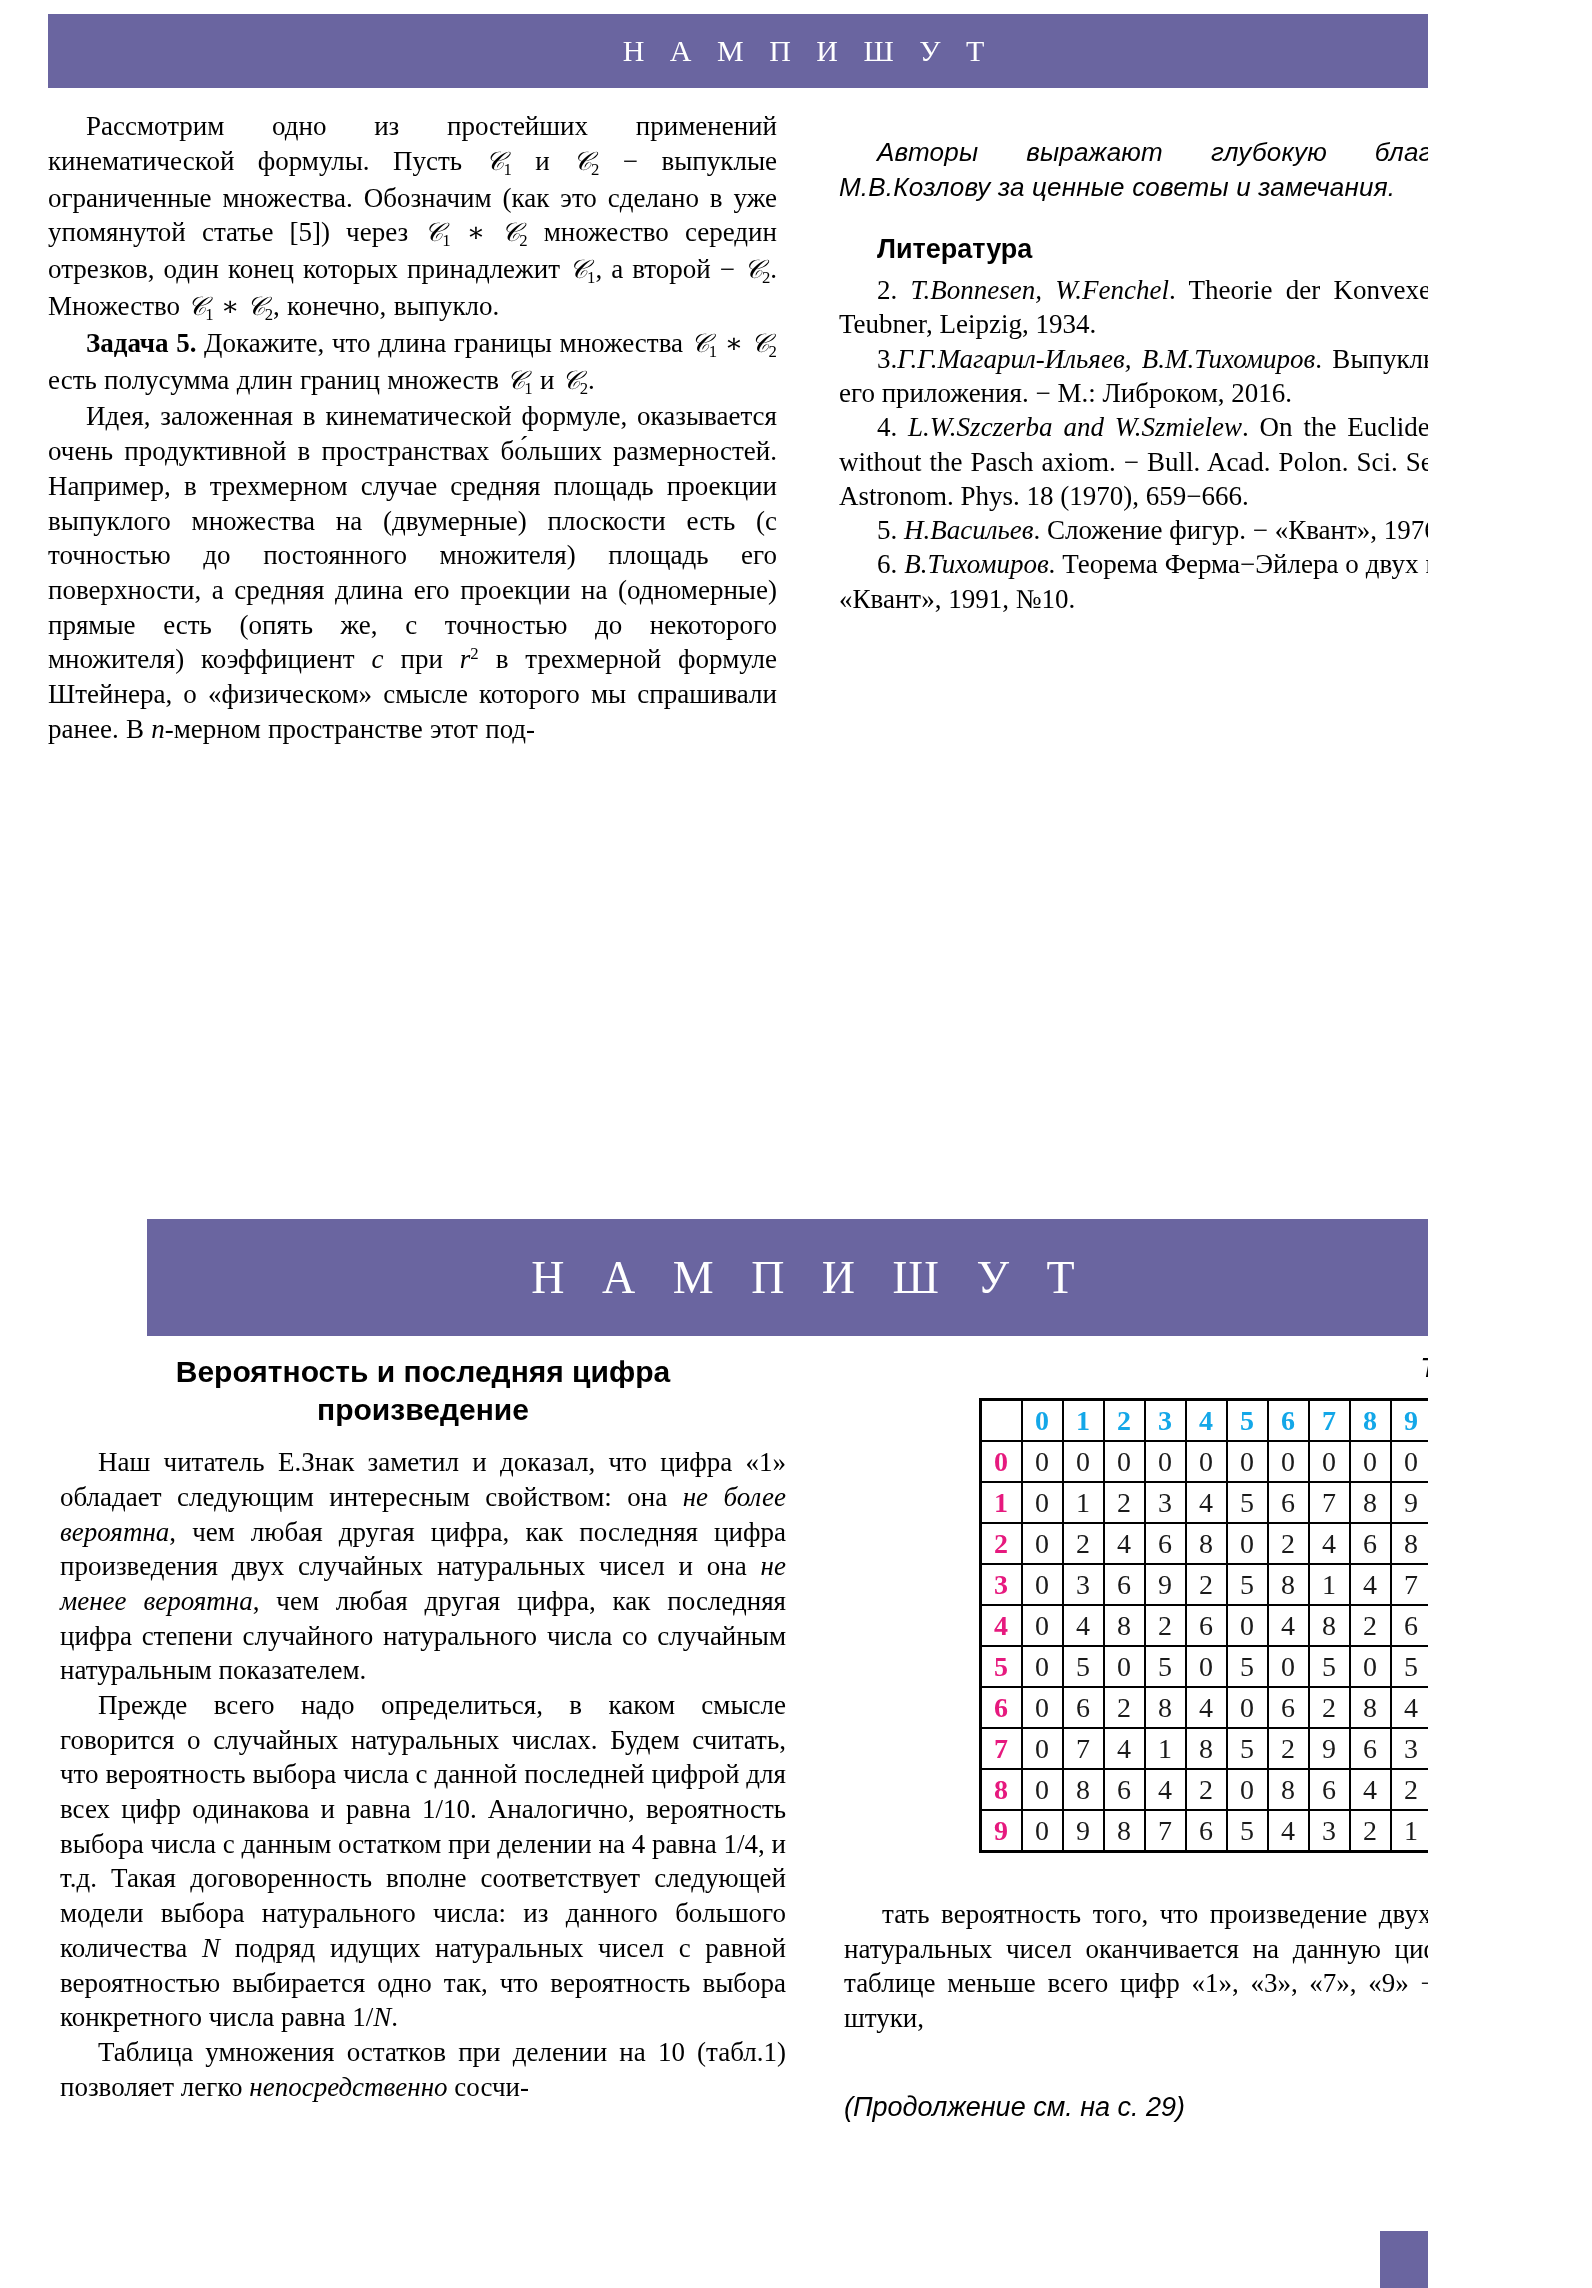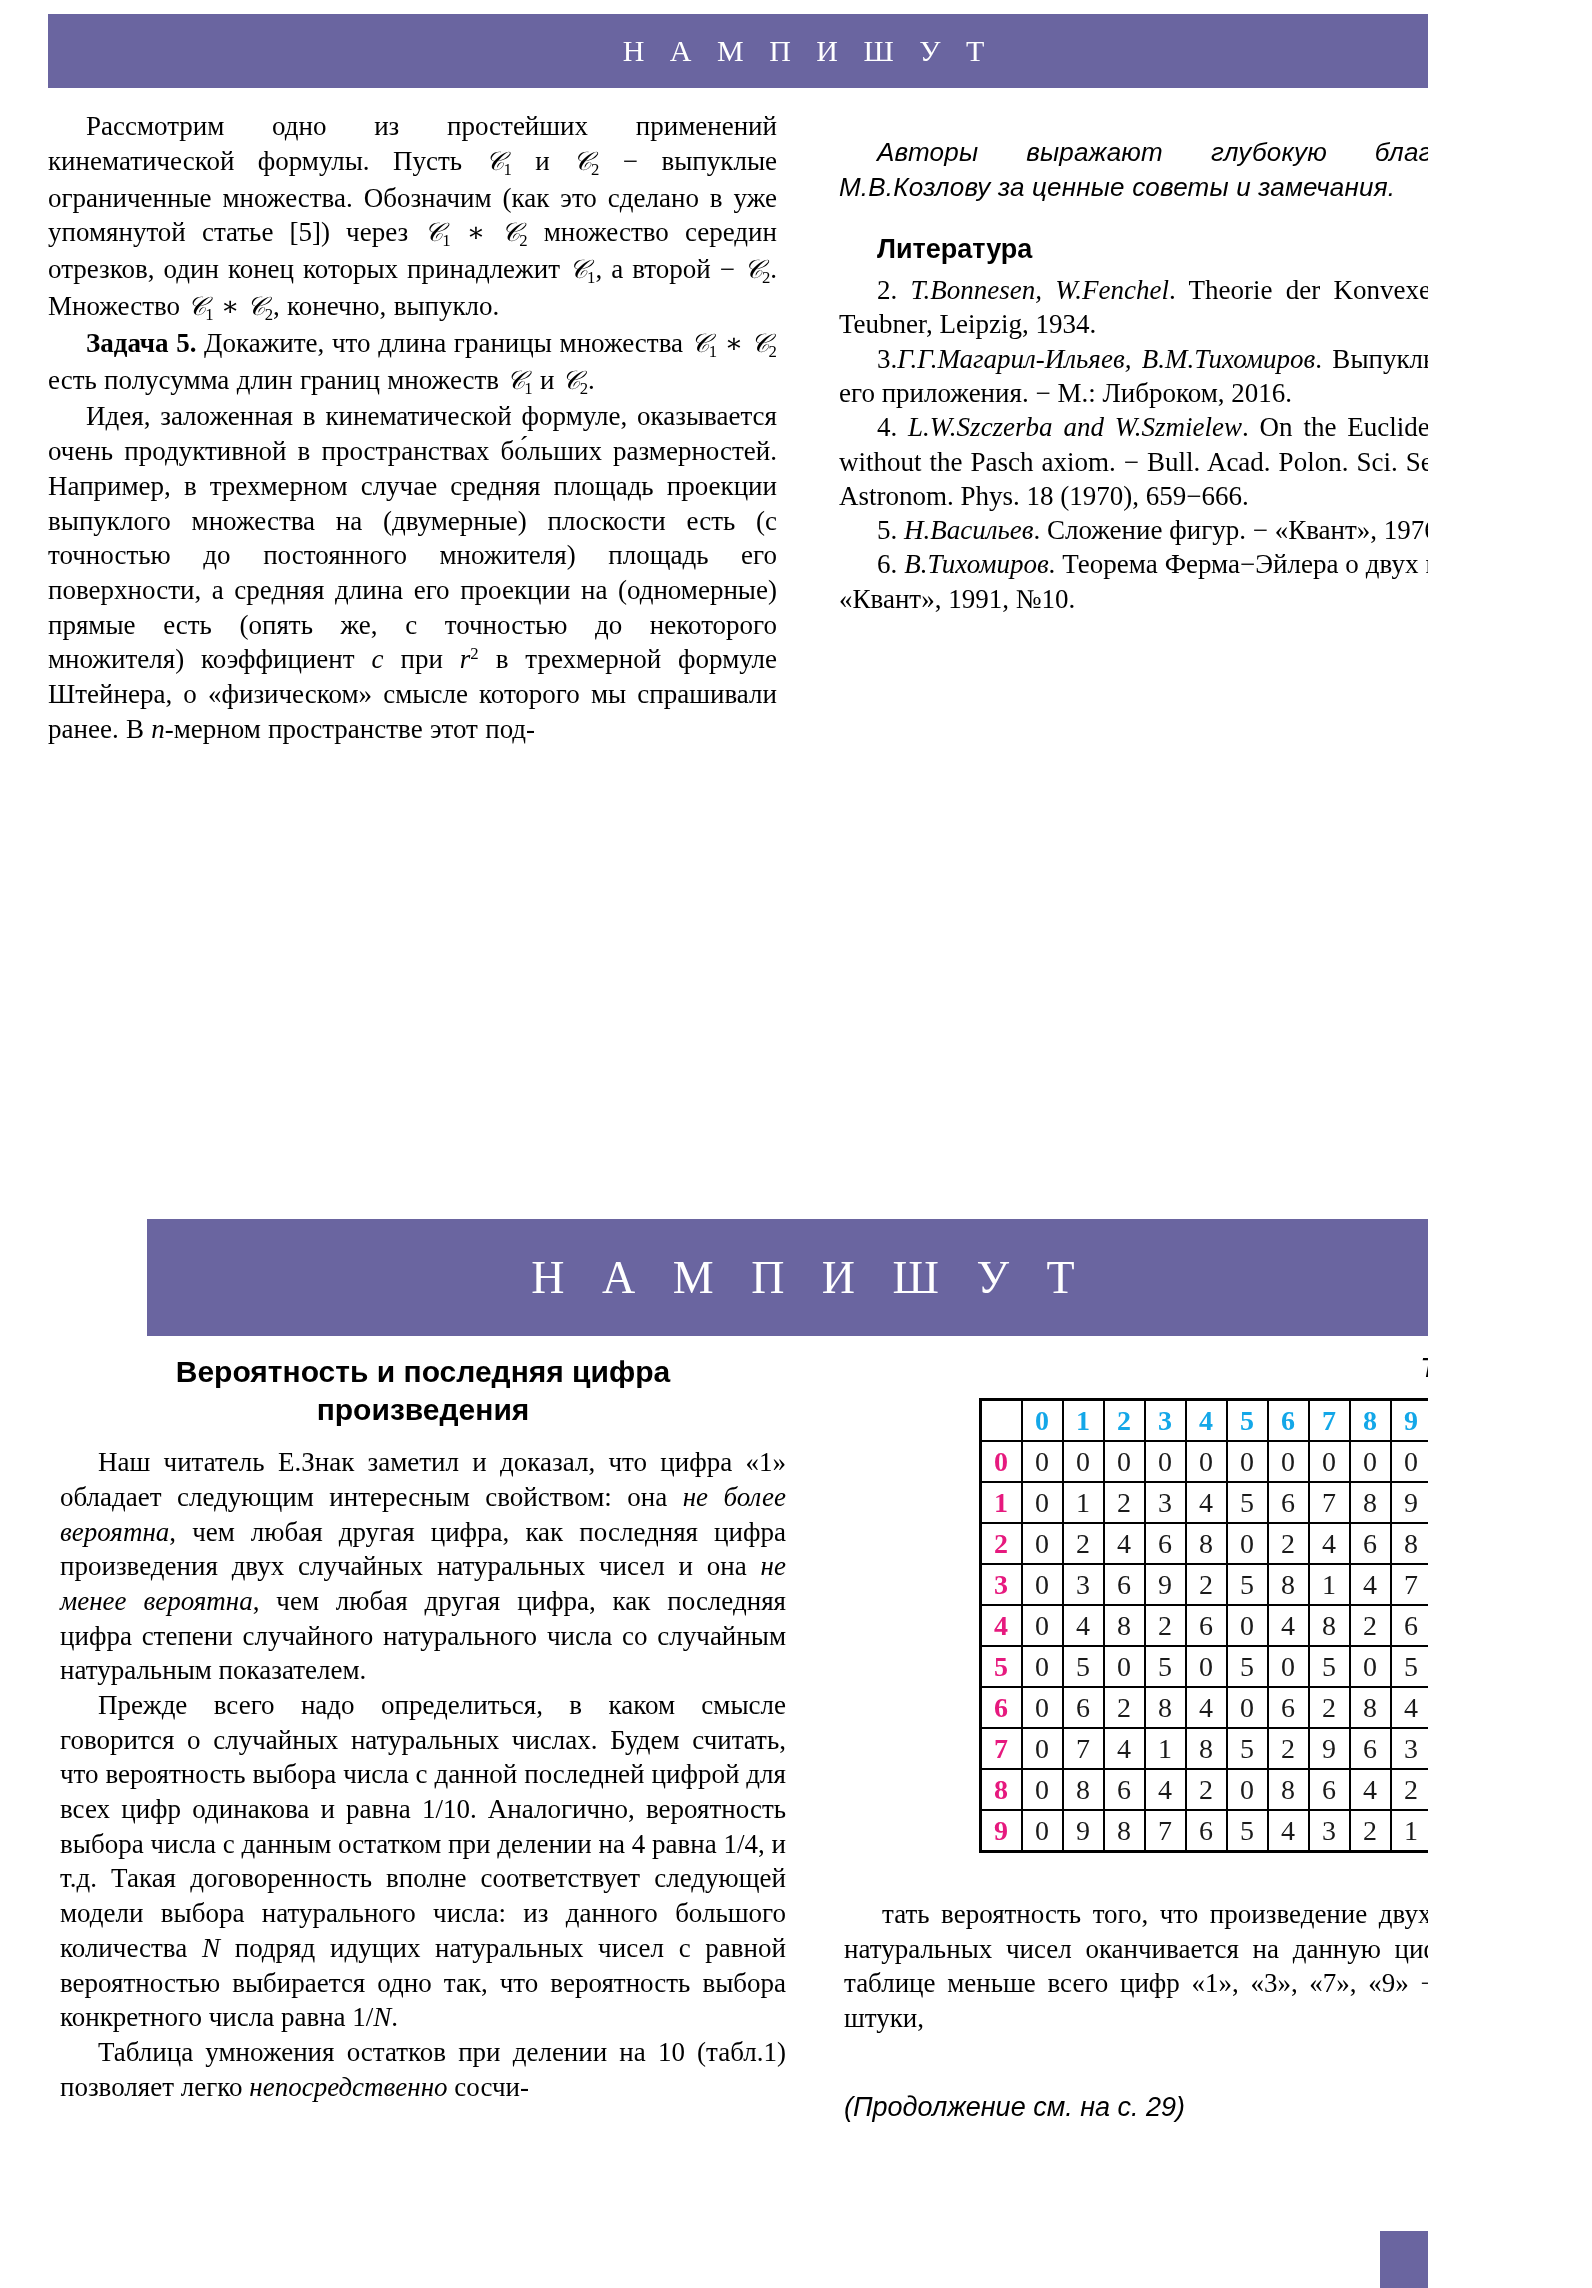--- a/index.html
+++ b/index.html
@@ -290,21 +290,21 @@
 
   <div class="banner">
     <div class="btitle">Н А М   П И Ш У Т</div>
   </div>
 
   <div class="lower">
 
     <div class="lower-left">
       <div class="art-title">
         <span>Вероятность и последняя цифра</span><br>
-        <span>произведения</span>
+        <span>произведение</span>
       </div>
 
       <p class="lower-par"><span>Наш читатель Е.Знак заметил и доказал, что цифра «1» обладает следующим интересным свойством: она </span><span class="mit">не более вероятна</span><span>, чем любая другая цифра, как последняя цифра произведения двух случайных натуральных чисел и она </span><span class="mit">не менее вероятна</span><span>, чем любая другая цифра, как последняя цифра степени случайного натурального числа со случайным натуральным показателем.</span>
       </p>
 
       <p class="lower-par"><span>Прежде всего надо определиться, в каком смысле говорится о случайных натуральных числах. Будем считать, что вероятность выбора числа с данной последней цифрой для всех цифр одинакова и равна 1/10. Аналогично, вероятность выбора числа с данным остатком при делении на 4 равна 1/4, и т.д. Такая договоренность вполне соответствует следующей модели выбора натурального числа: из данного большого количества </span><span class="mit">N</span><span> подряд идущих натуральных чисел с равной вероятностью выбирается одно так, что вероятность выбора конкретного числа равна 1/</span><span class="mit">N</span><span>.</span>
       </p>
 
       <p class="lower-par"><span>Таблица умножения остатков при делении на 10 (табл.1) позволяет легко </span><span class="mit">непосредственно</span><span> сосчи-</span>
       </p>

